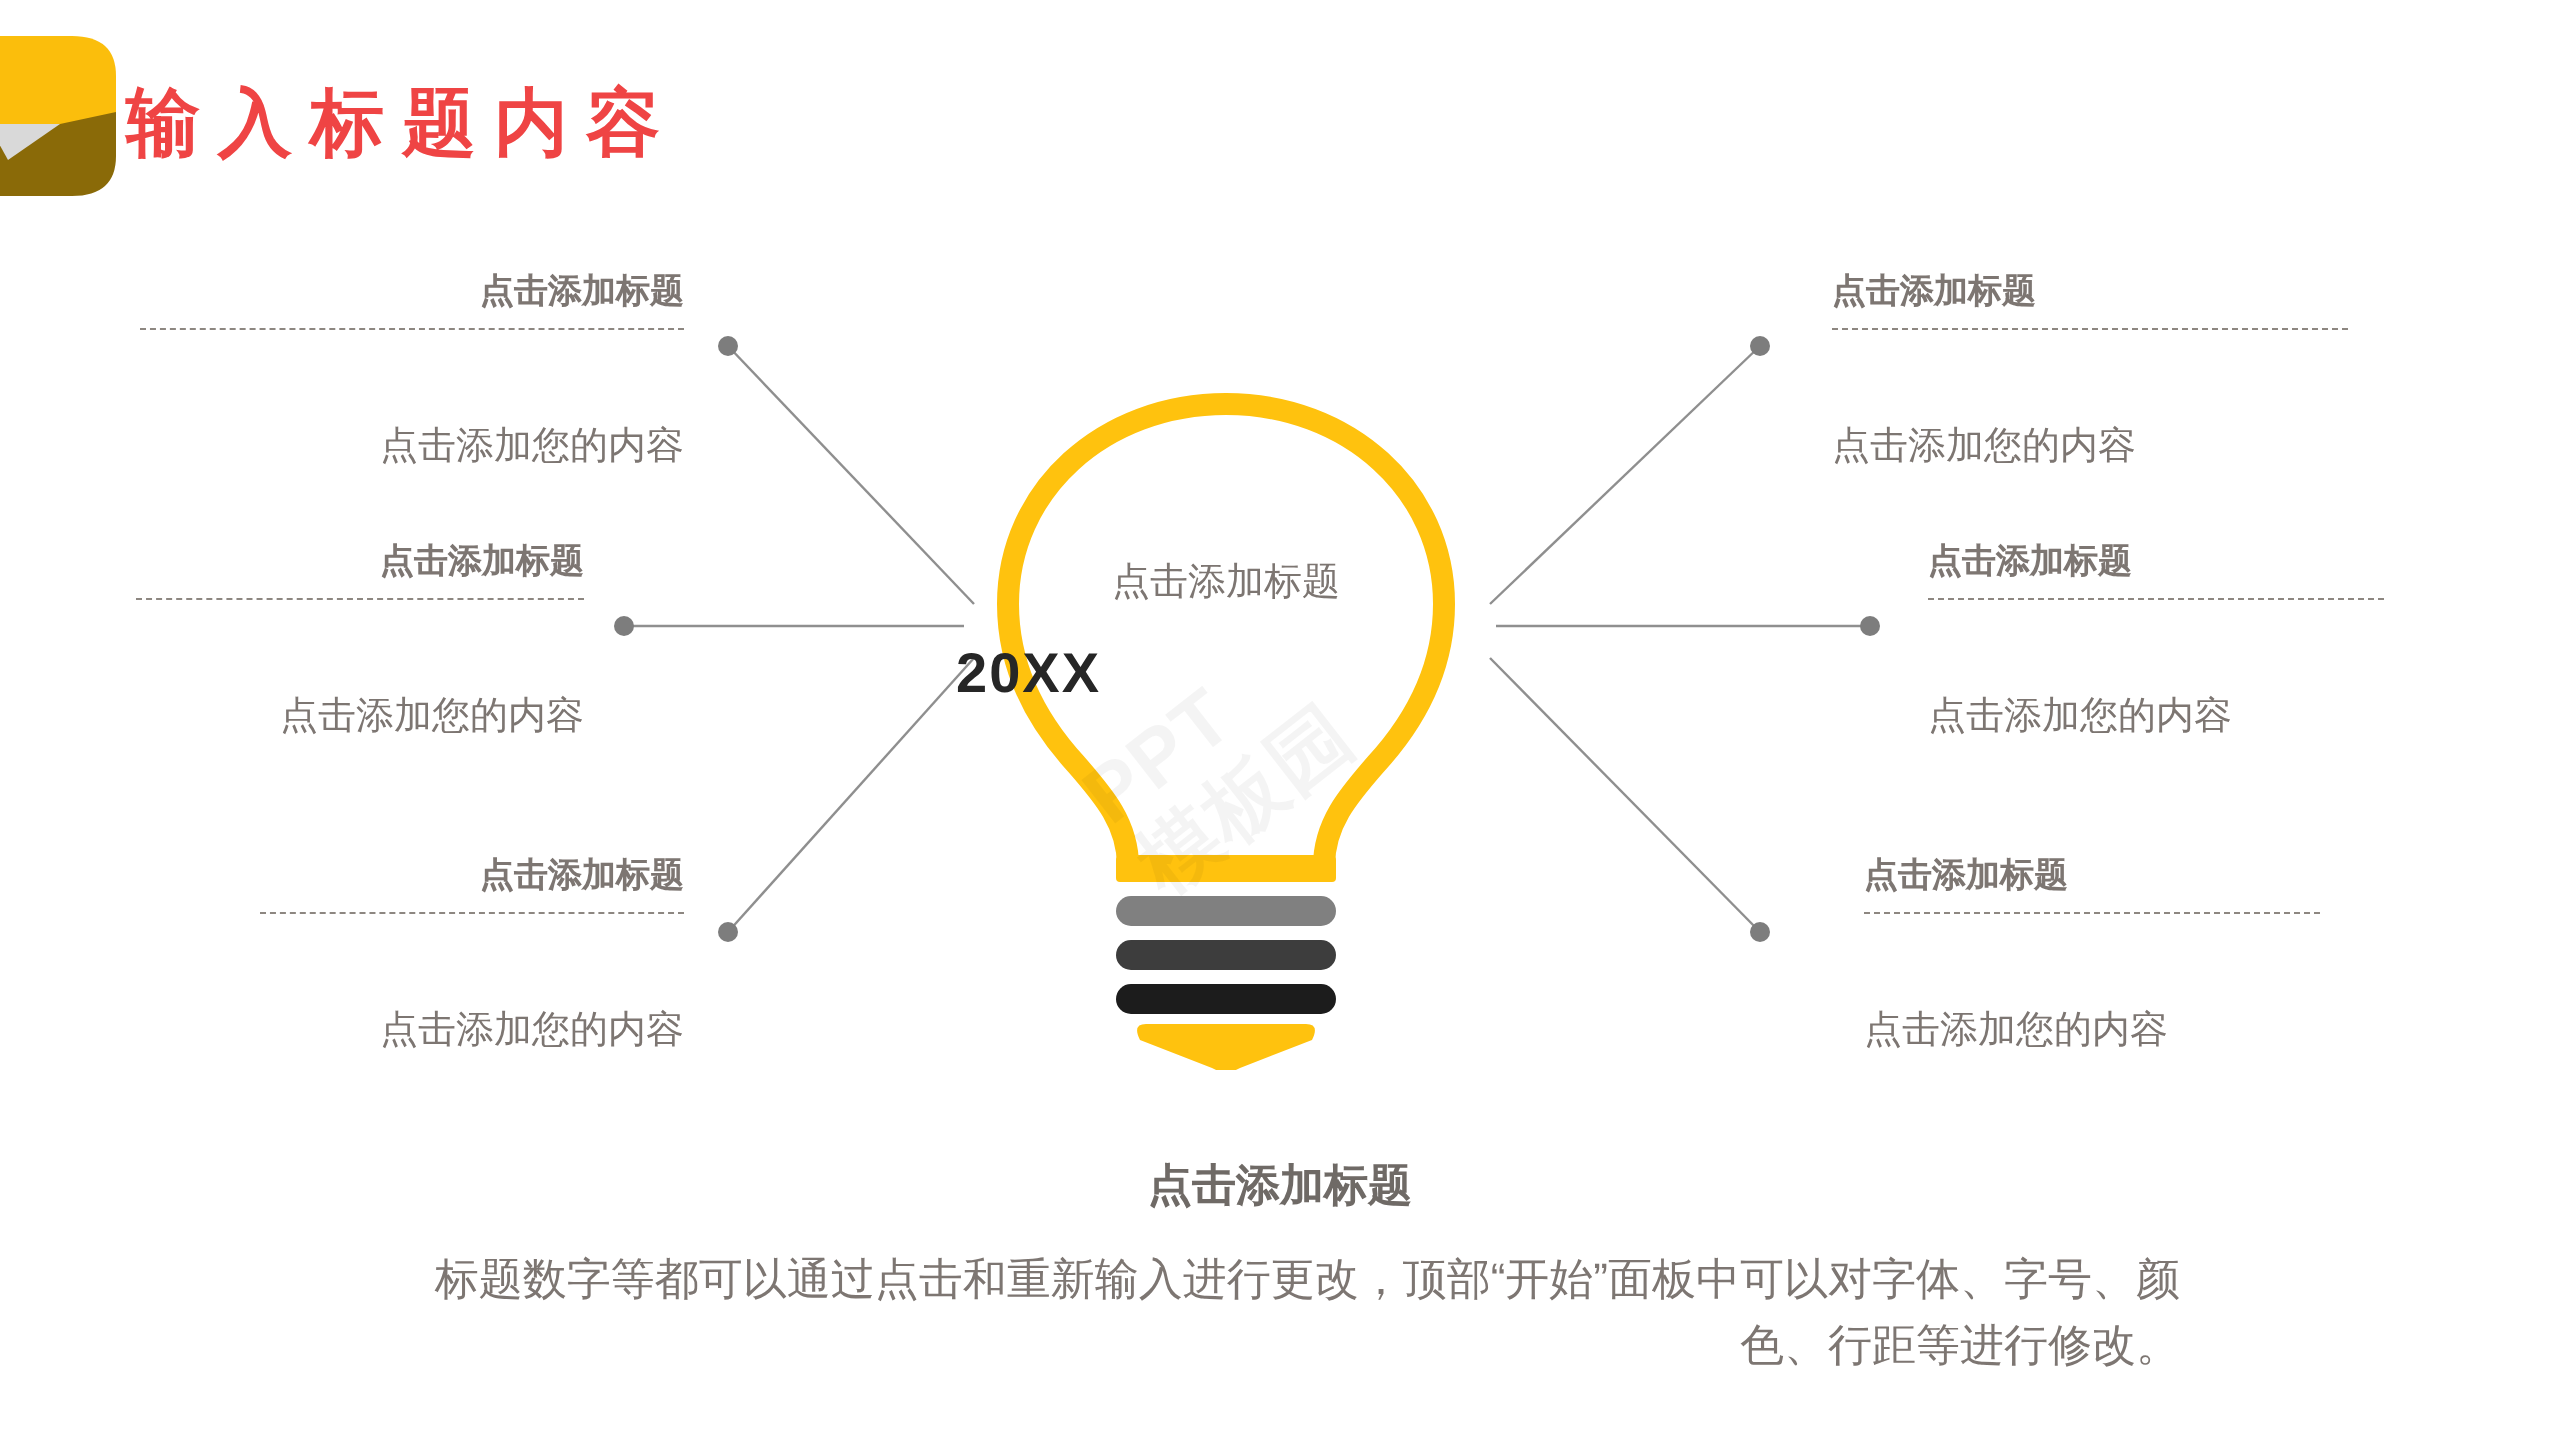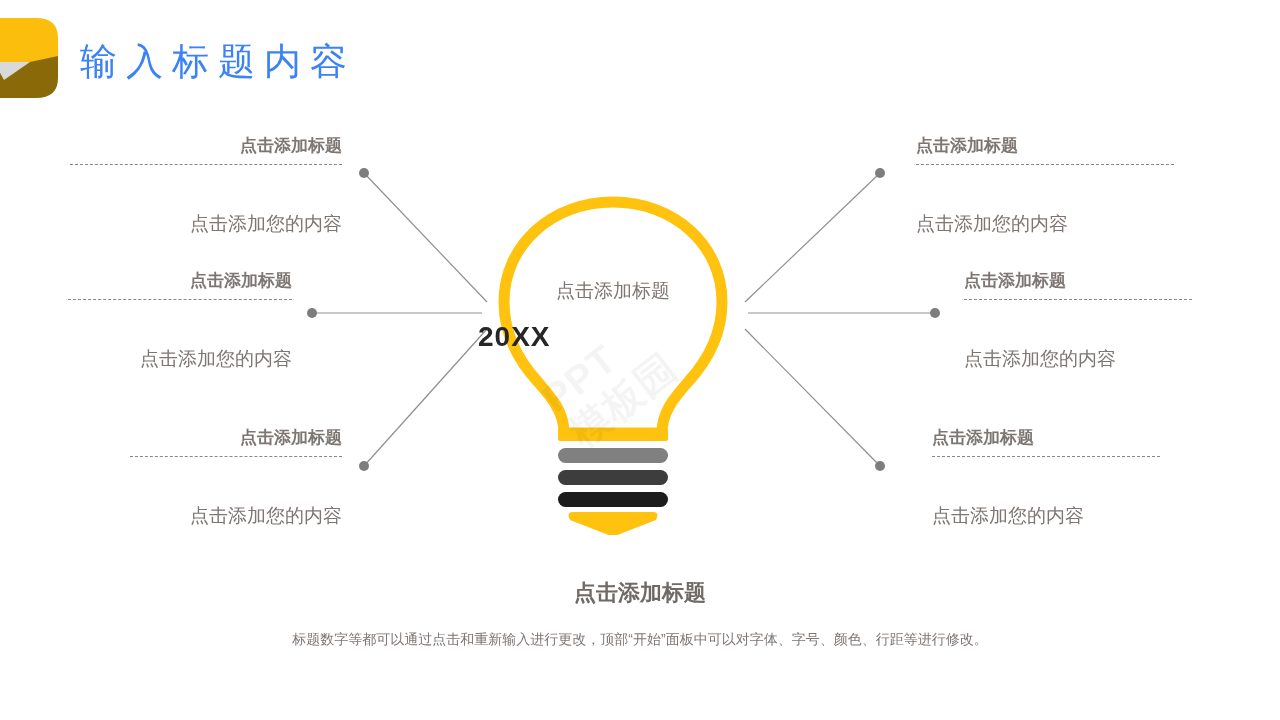--- a/index.html
+++ b/index.html
@@ -22,26 +22,26 @@
   
   #ribbon {
     position: absolute;
     left: 0px;
     top: 16px;
     width: 66px;
     height: 92px;
   }
   #page-title {
     position: absolute;
-    left: 80px;
+    left: 63px;
     top: 37px;
     font-size: 37px;
-    font-weight: normal;
+    font-weight: bold;
     letter-spacing: 9px;
-    color: #3b82f6;
+    color: #ef4444;
     white-space: nowrap;
   }
 
   
   #connectors {
     position: absolute;
     left: 0;
     top: 0;
     width: 1280px;
     height: 720px;
@@ -140,22 +140,22 @@
     text-align: center;
     font-size: 22px;
     font-weight: bold;
     color: #6f6a66;
   }
   #footer-body {
     position: absolute;
     left: 190px;
     top: 623px;
     width: 900px;
-    text-align: center;
-    font-size: 14px;
+    text-align: right;
+    font-size: 22px;
     line-height: 33px;
     color: #7d7672;
   }
 </style>
 </head>
 <body>
 
 <div id="slide">
 
   <svg id="ribbon" viewBox="0 0 66 92" xmlns="http://www.w3.org/2000/svg">

